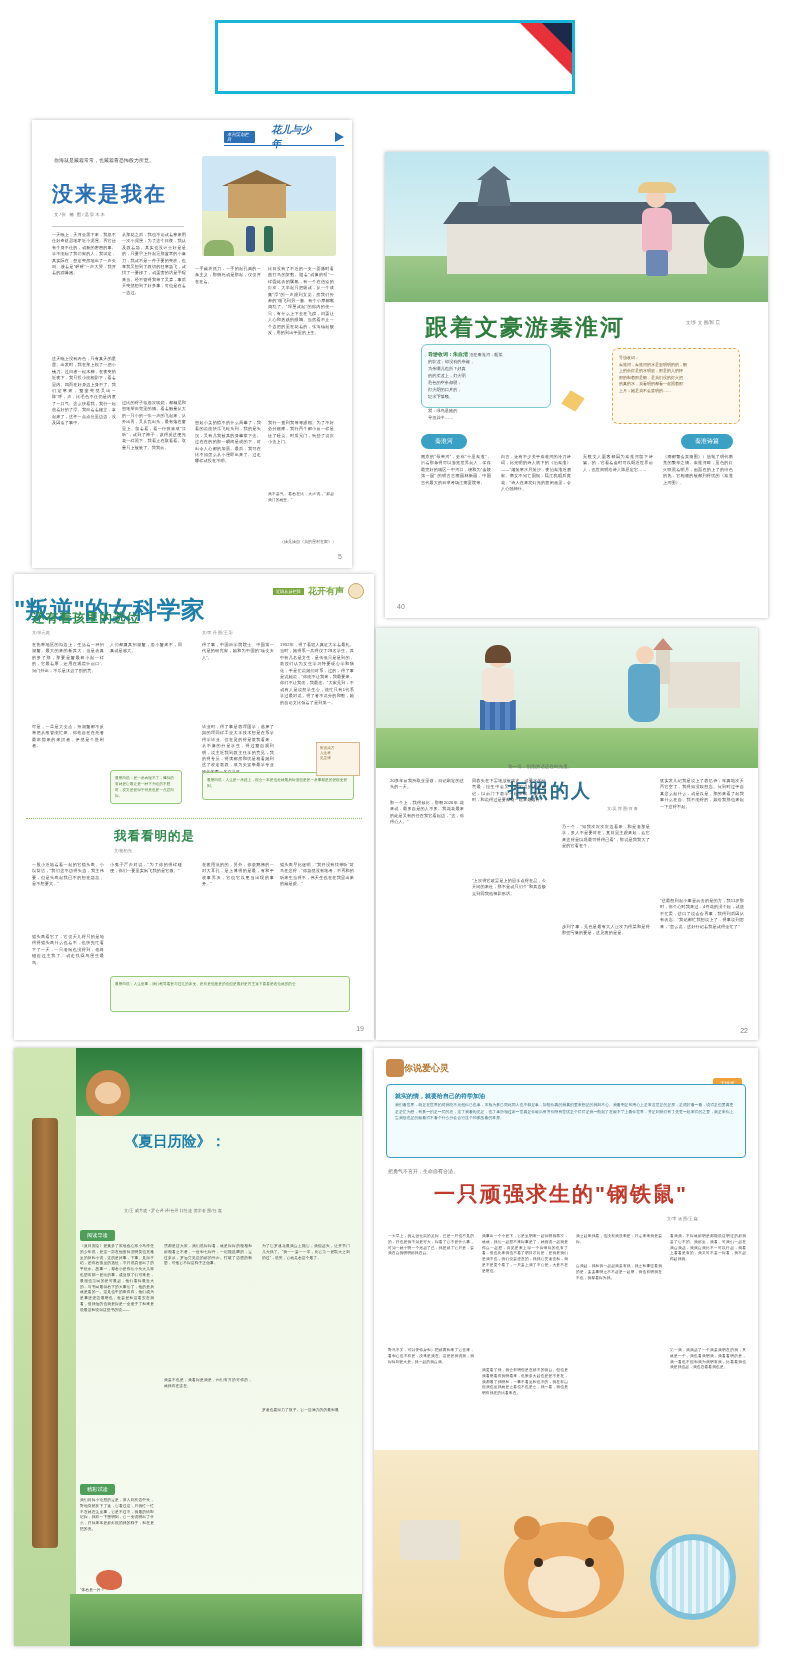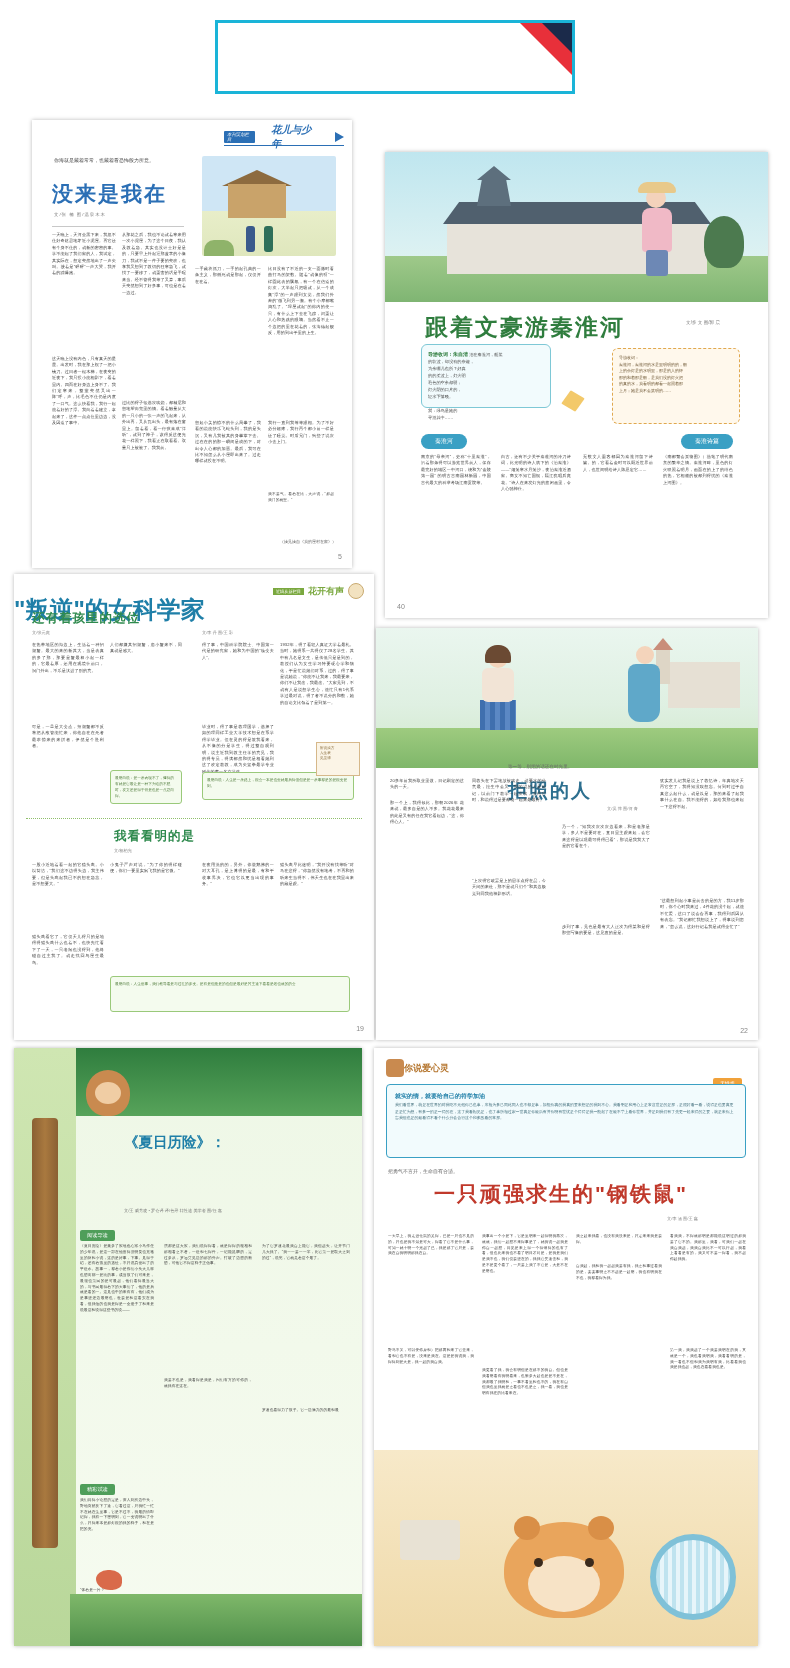--- a/index.html
+++ b/index.html
@@ -324,21 +324,21 @@
     background: #c98a4f; border-radius: 50% 50% 45% 45%;
   }
   #p5 .monkey .face {
     position: absolute; left: 9px; top: 12px; width: 26px; height: 22px;
     background: #f0cda4; border-radius: 50%;
   }
   #p5 .title5 {
     position: absolute; left: 110px; top: 82px; width: 226px;
     font-size: 14.5px; font-weight: bold; color: #2f7d3e; line-height: 24px;
   }
-  #p5 .title5 .l1 { color: #1f7fa8; }
+  #p5 .title5 .l1 { color: #1f7fa8; font-family: Liberation Mono, monospace; }
   #p5 .byline5 { position: absolute; left: 110px; top: 160px; font-size: 4.2px; color: #777; }
   #p5 .sectag {
     position: absolute; font-size: 5.2px; color: #fff; background: #4f9e5a;
     padding: 2px 7px; border-radius: 2px;
   }
   #p5 .foot {
     position: absolute; left: 56px; bottom: 0; width: 292px; height: 52px;
     background: linear-gradient(#7fb86a, #4f8f4a);
   }
   #p5 .bird {

